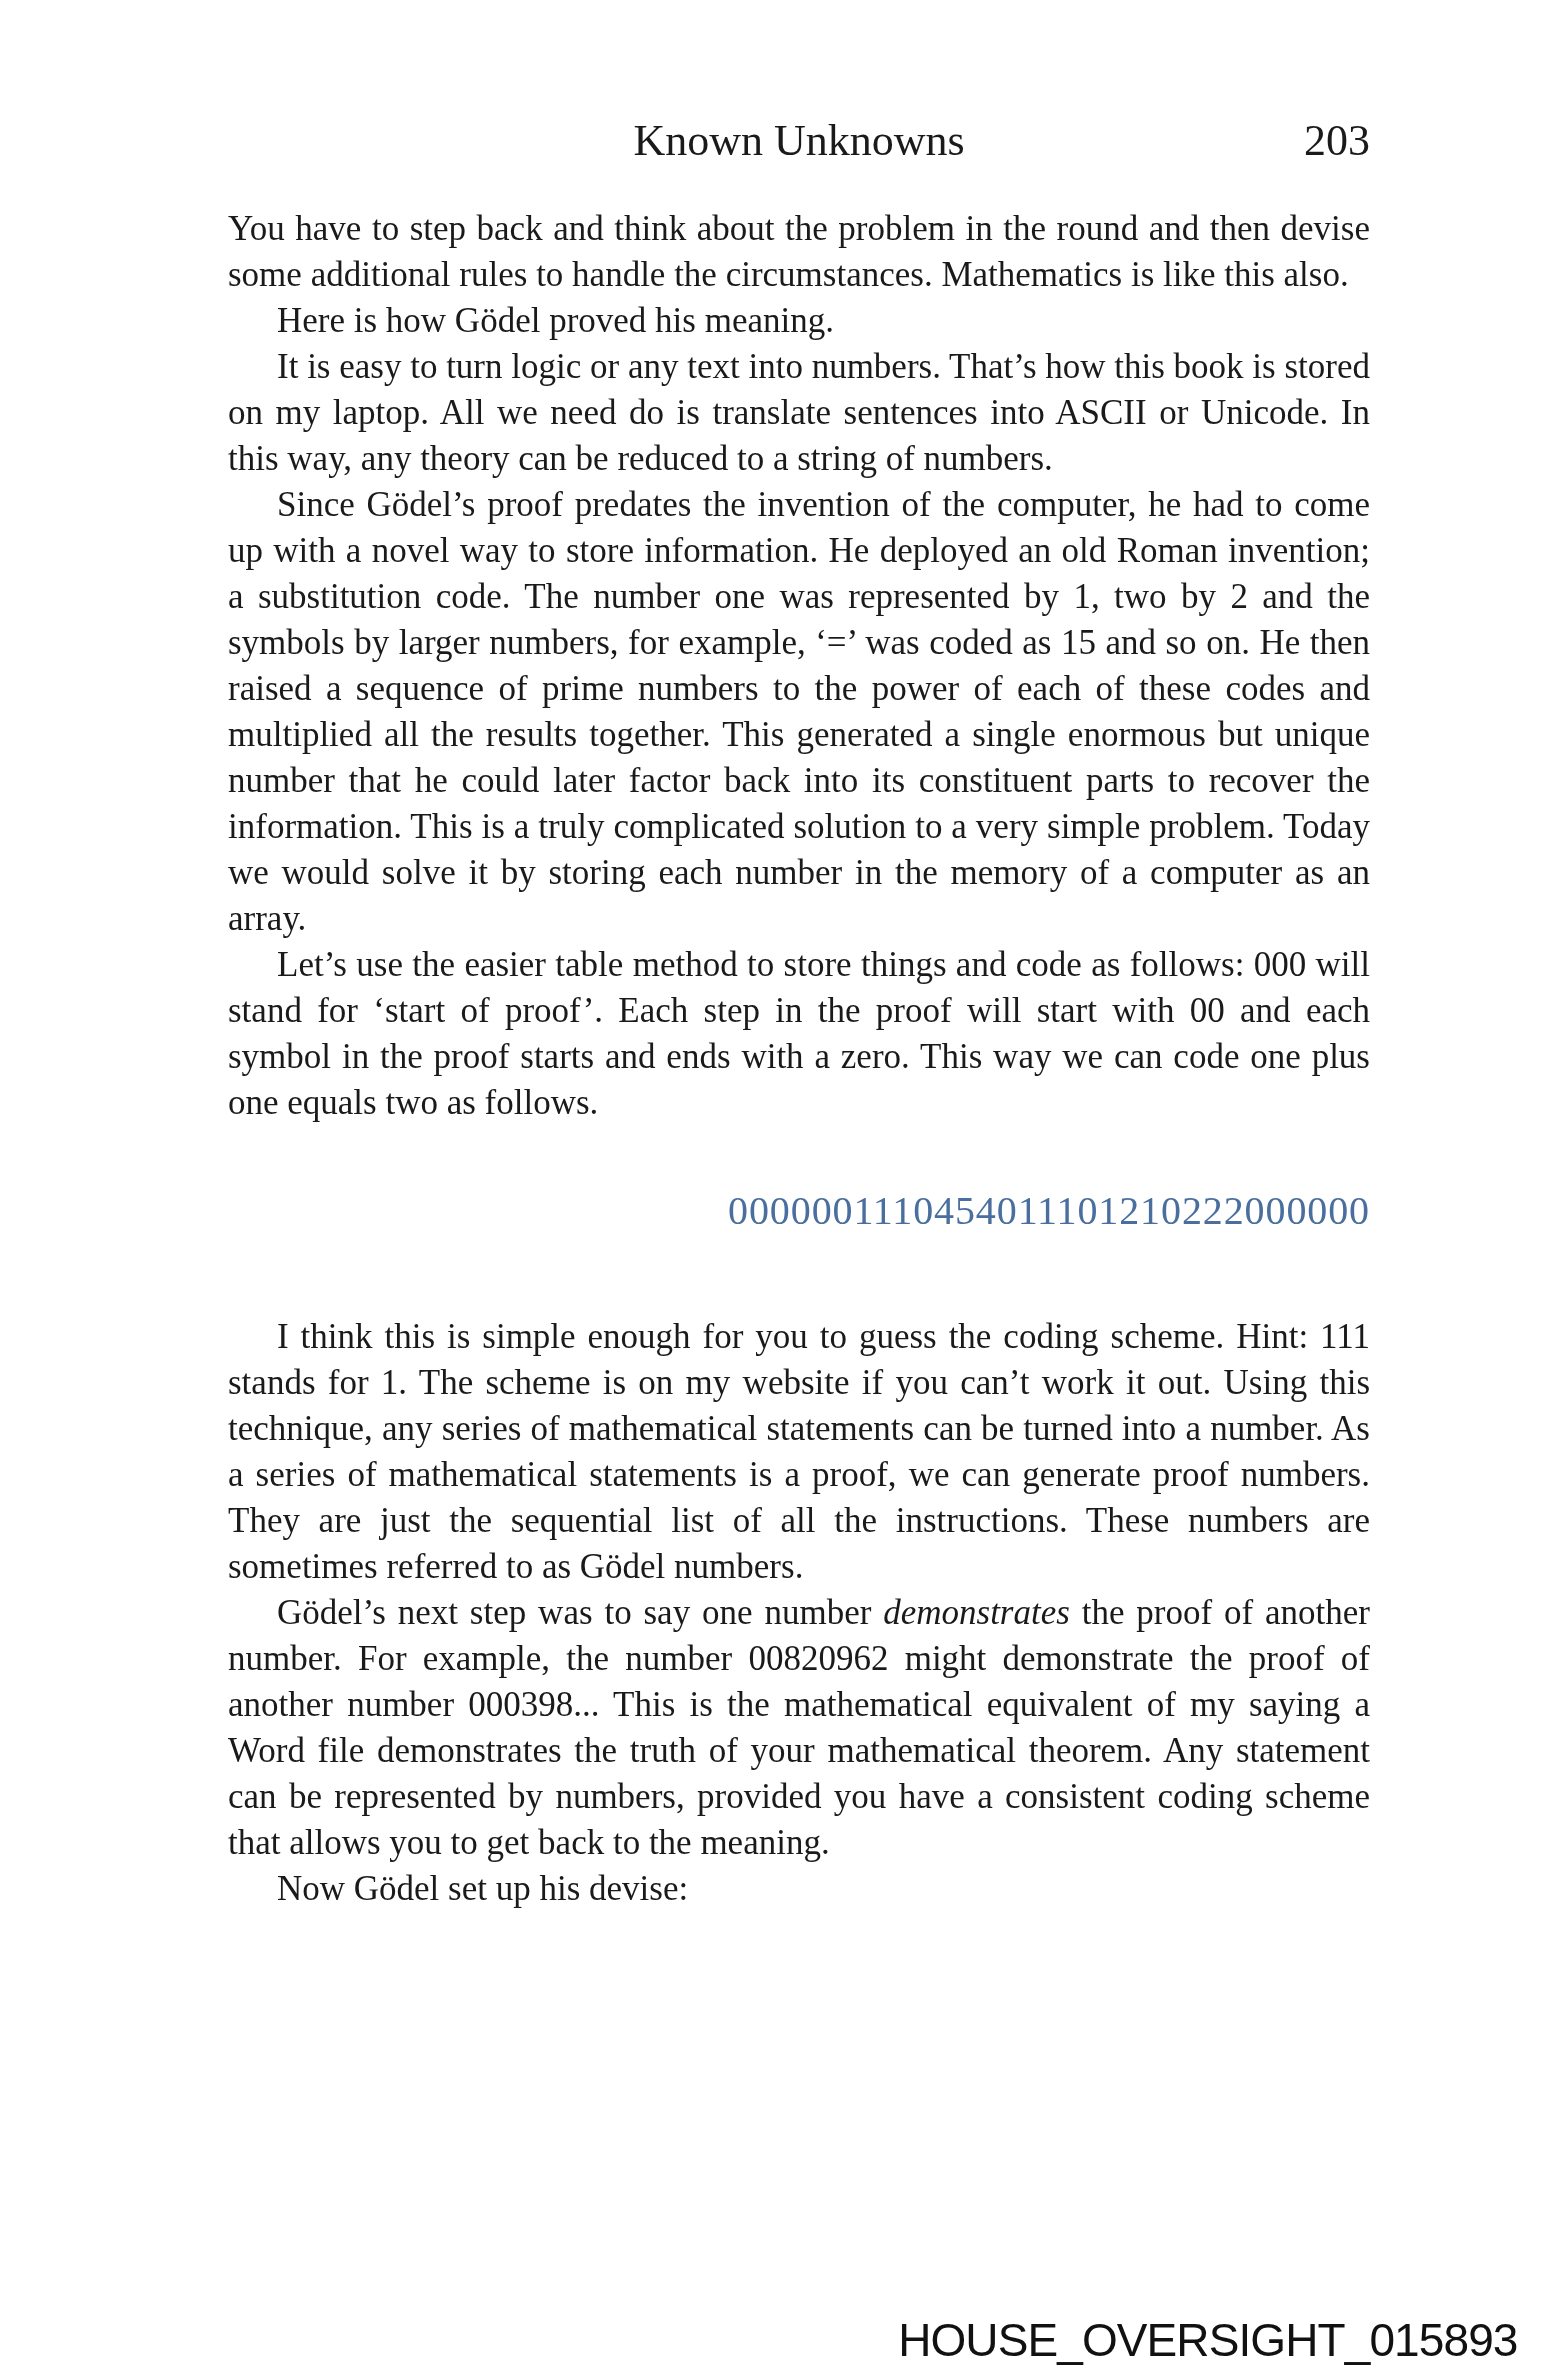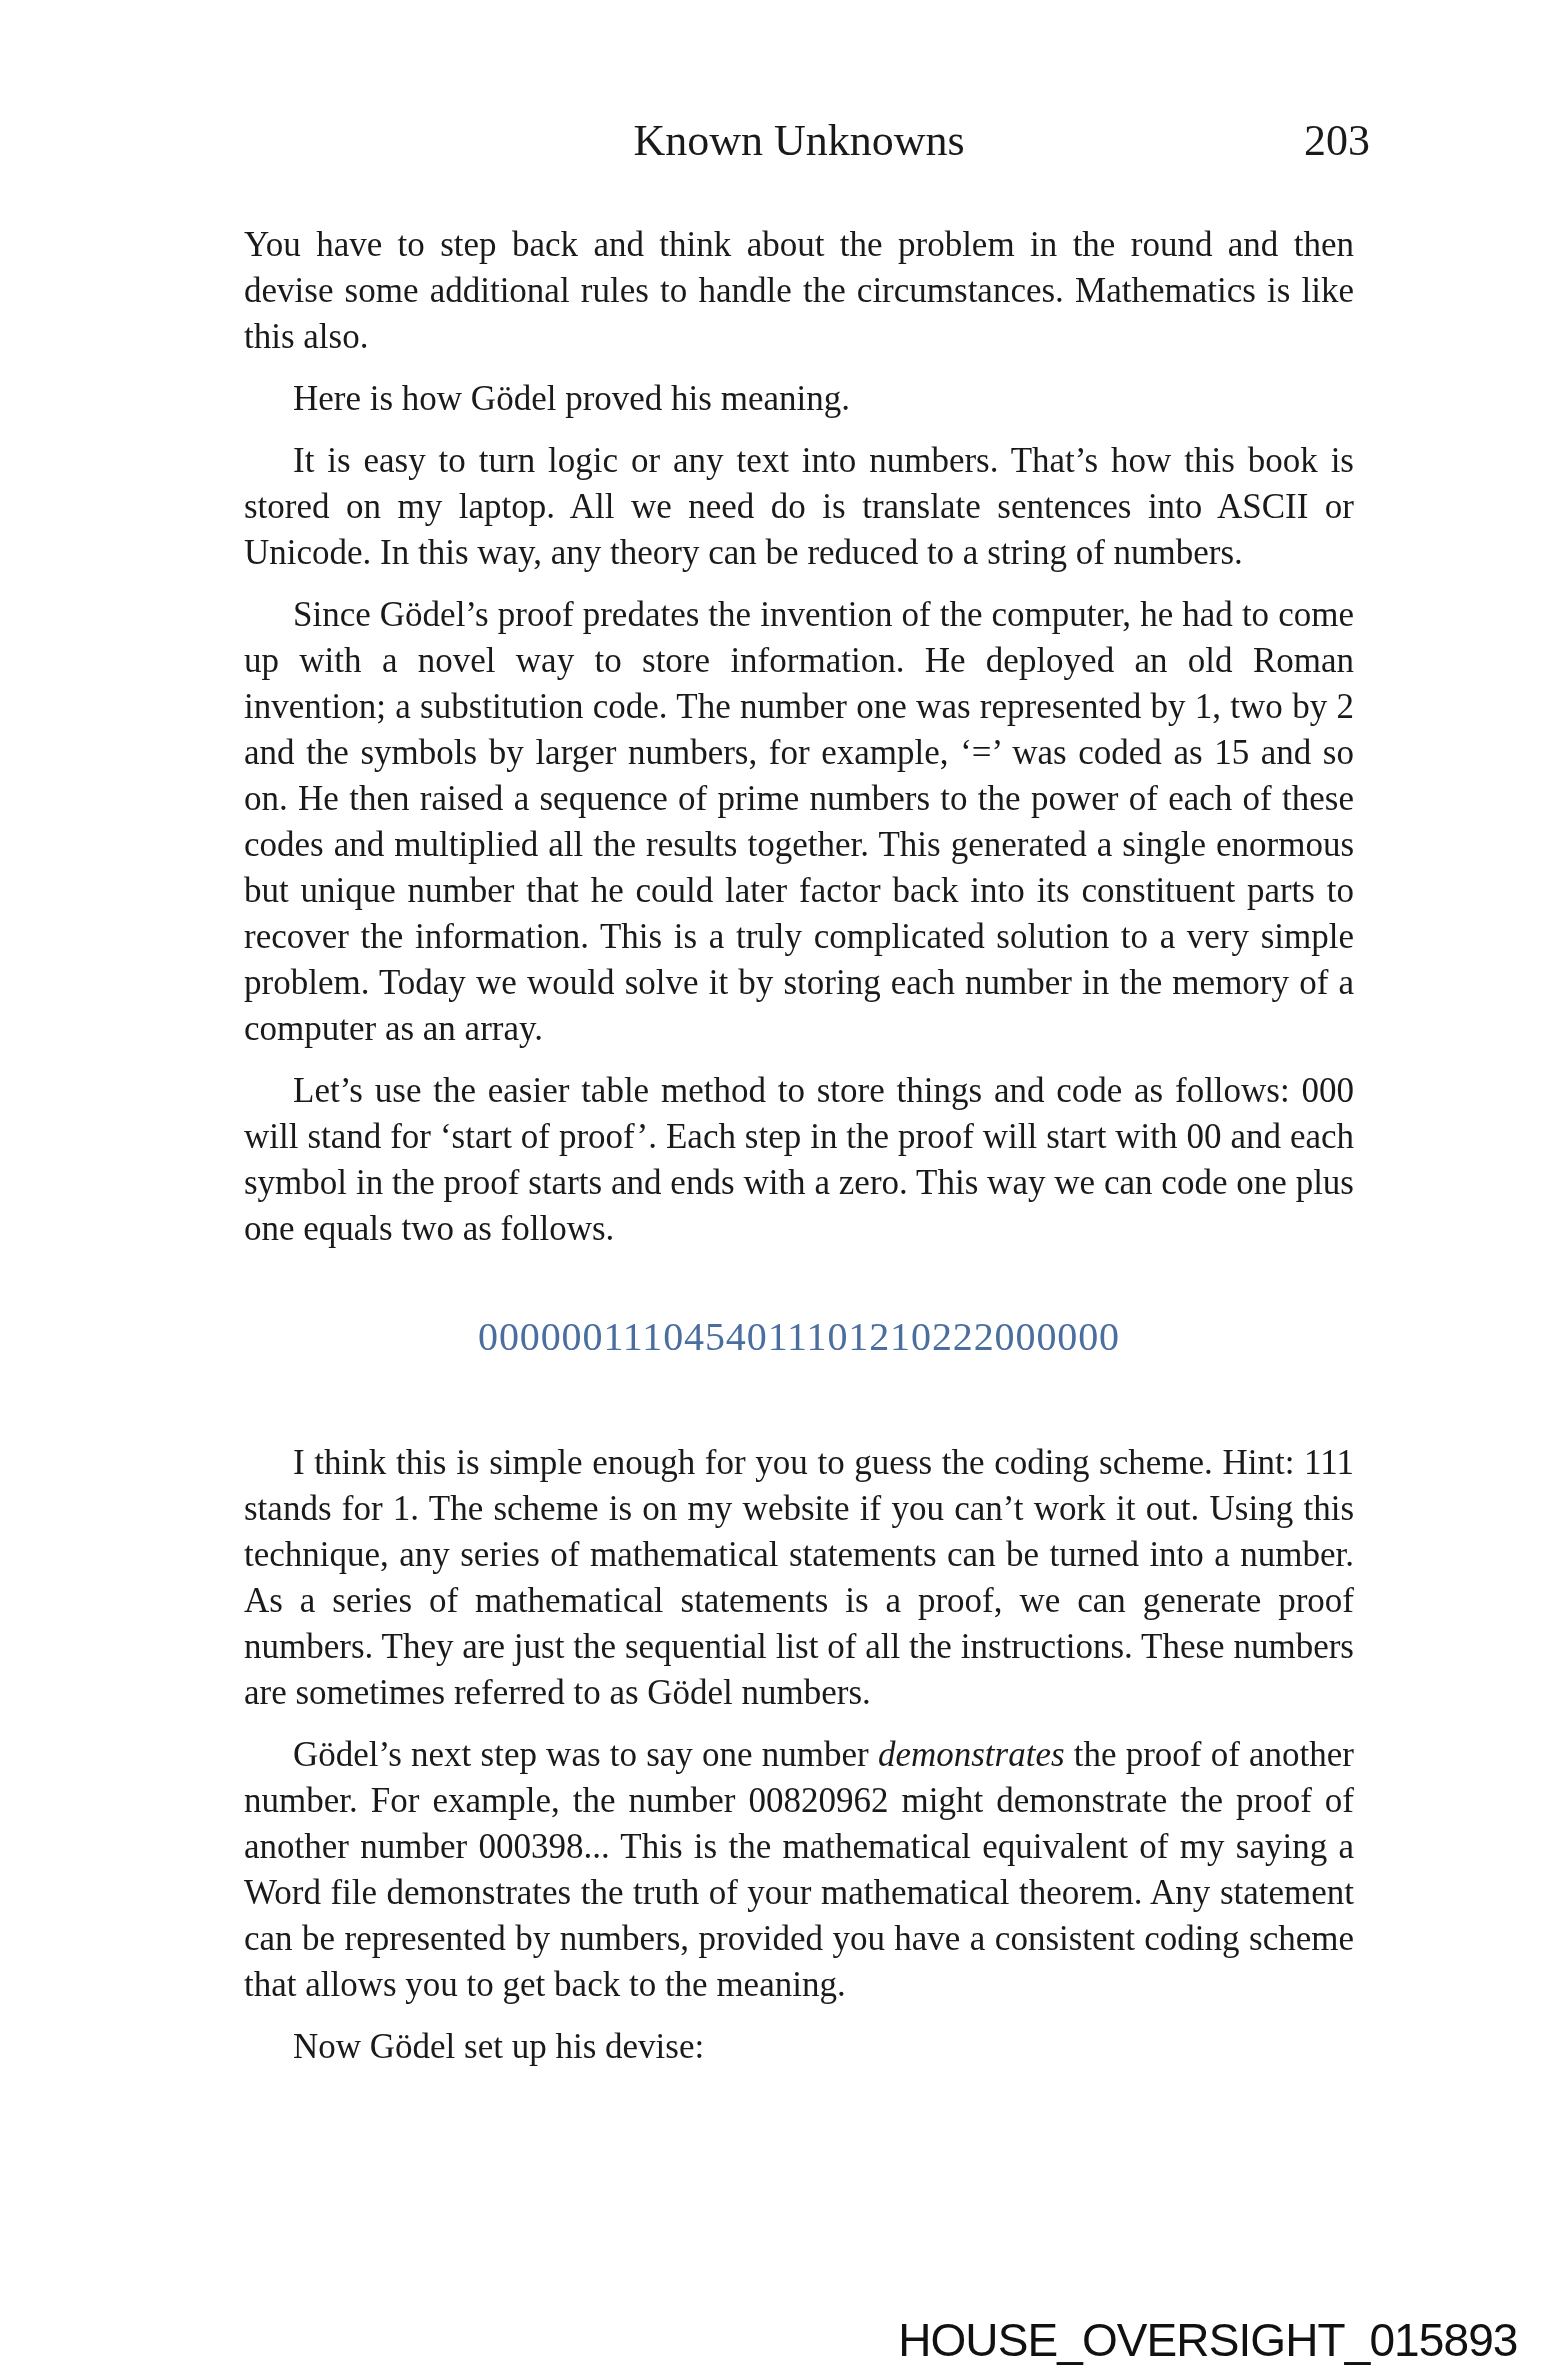--- a/index.html
+++ b/index.html
@@ -41,32 +41,32 @@
     position: absolute;
     top: 206px;
     left: 228px;
     width: 1142px;
     font-size: 35px;
     line-height: 46px;
     text-align: justify;
     hyphens: none;
   }
   .para {
-    margin: 16px;
+    margin: 0;
     padding: 0;
   }
   .para.indent {
     text-indent: 49px;
   }
   .ital {
     font-style: italic;
   }
   .code-line {
     margin: 62px 0 81px 0;
-    text-align: center;
+    text-align: right;
     text-indent: 0;
     font-size: 40px;
     line-height: 45px;
     letter-spacing: 0.9px;
   }
   .watermark {
     position: absolute;
     right: 27.5px;
     bottom: 10.3px;
     font-family: "Liberation Sans", "DejaVu Sans", sans-serif;

